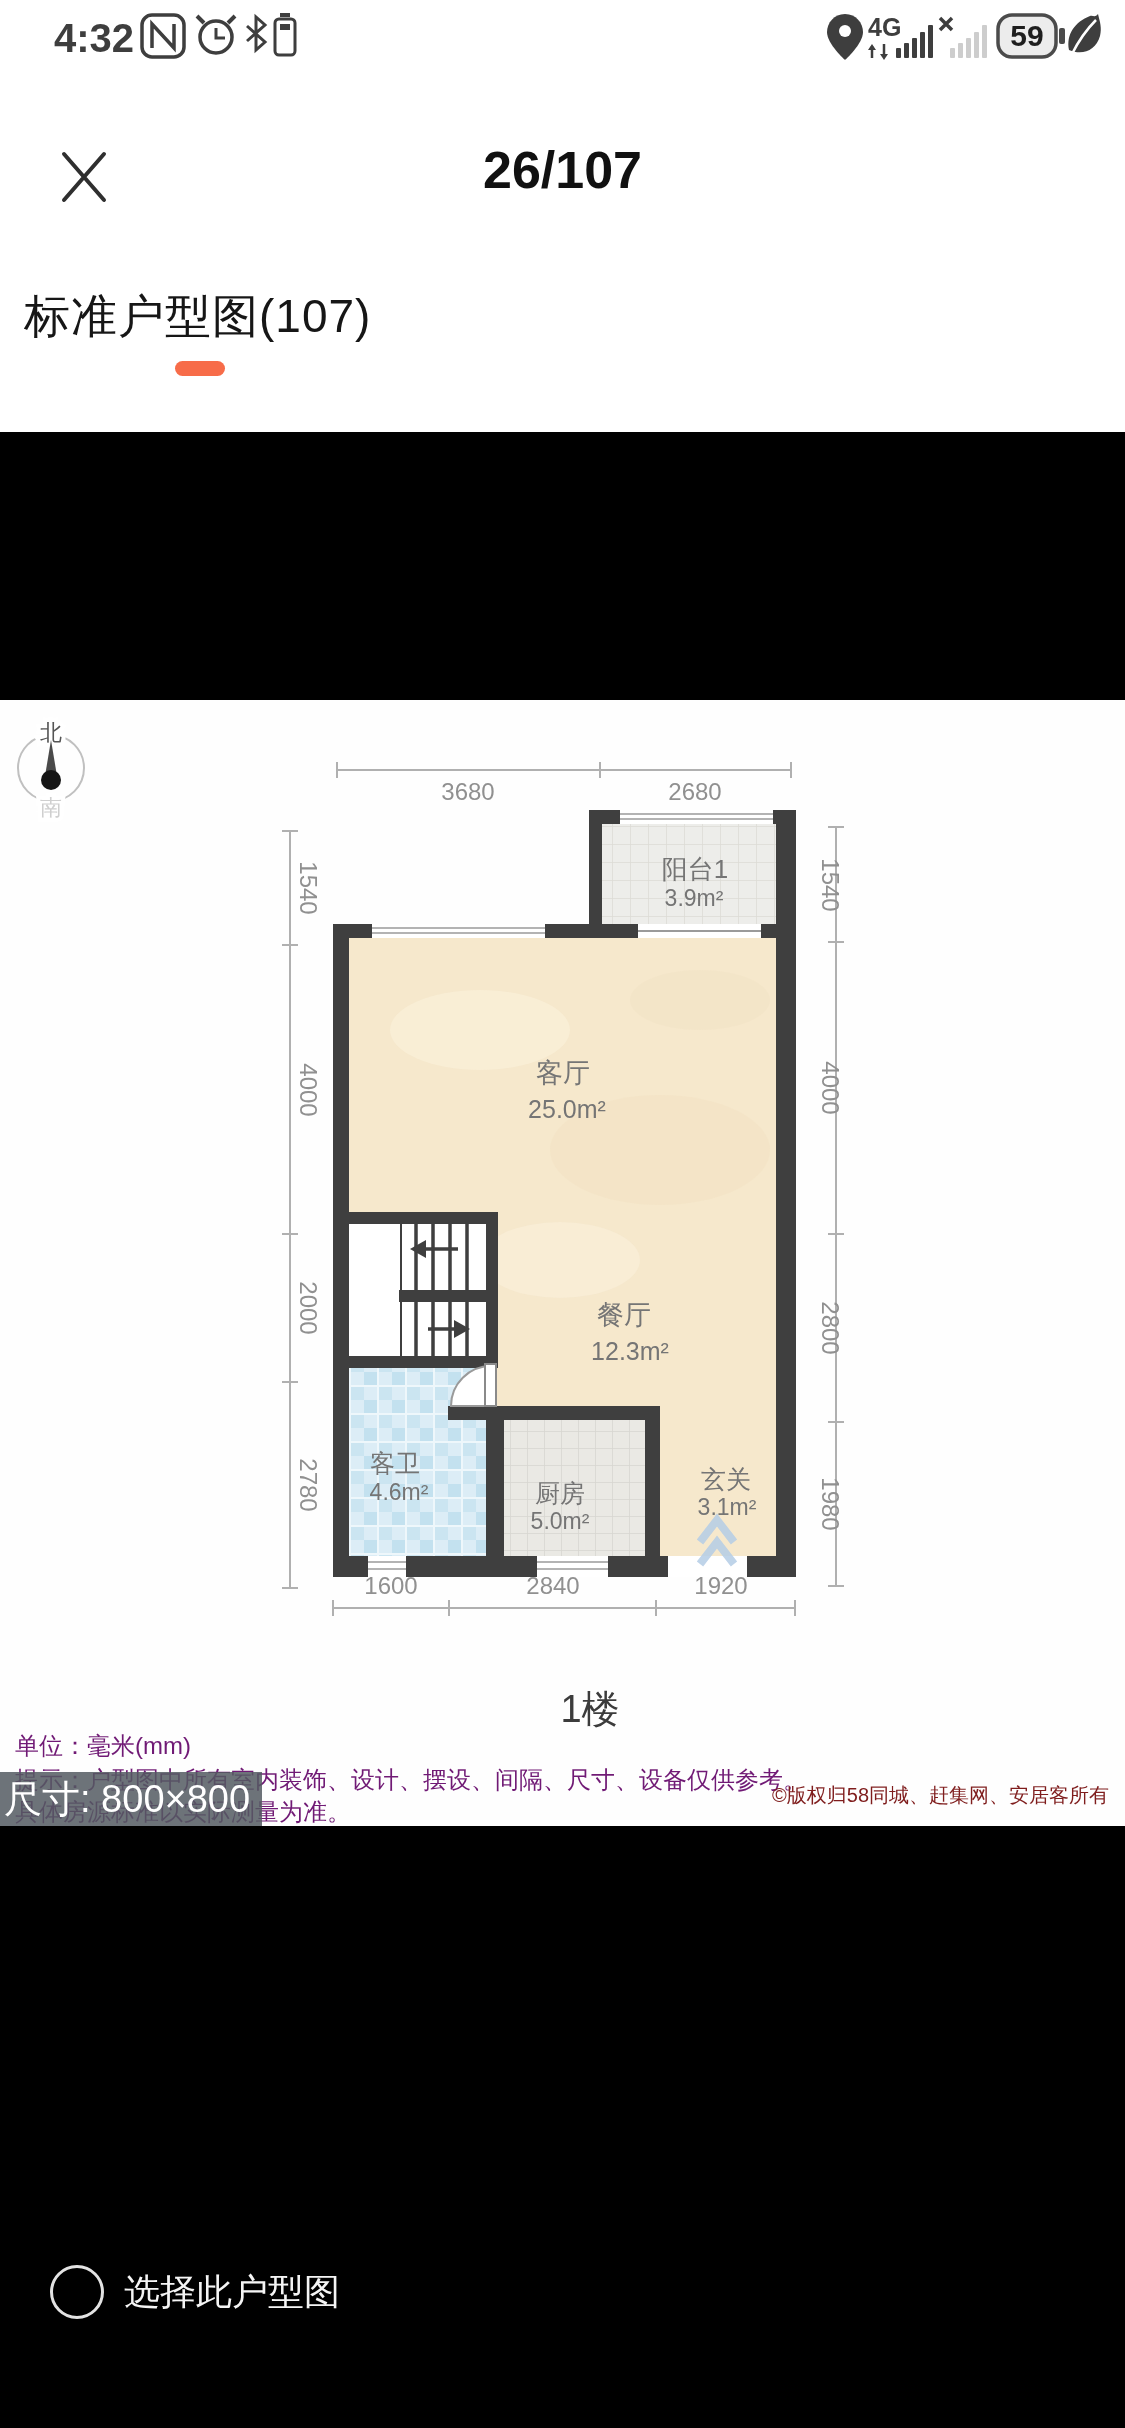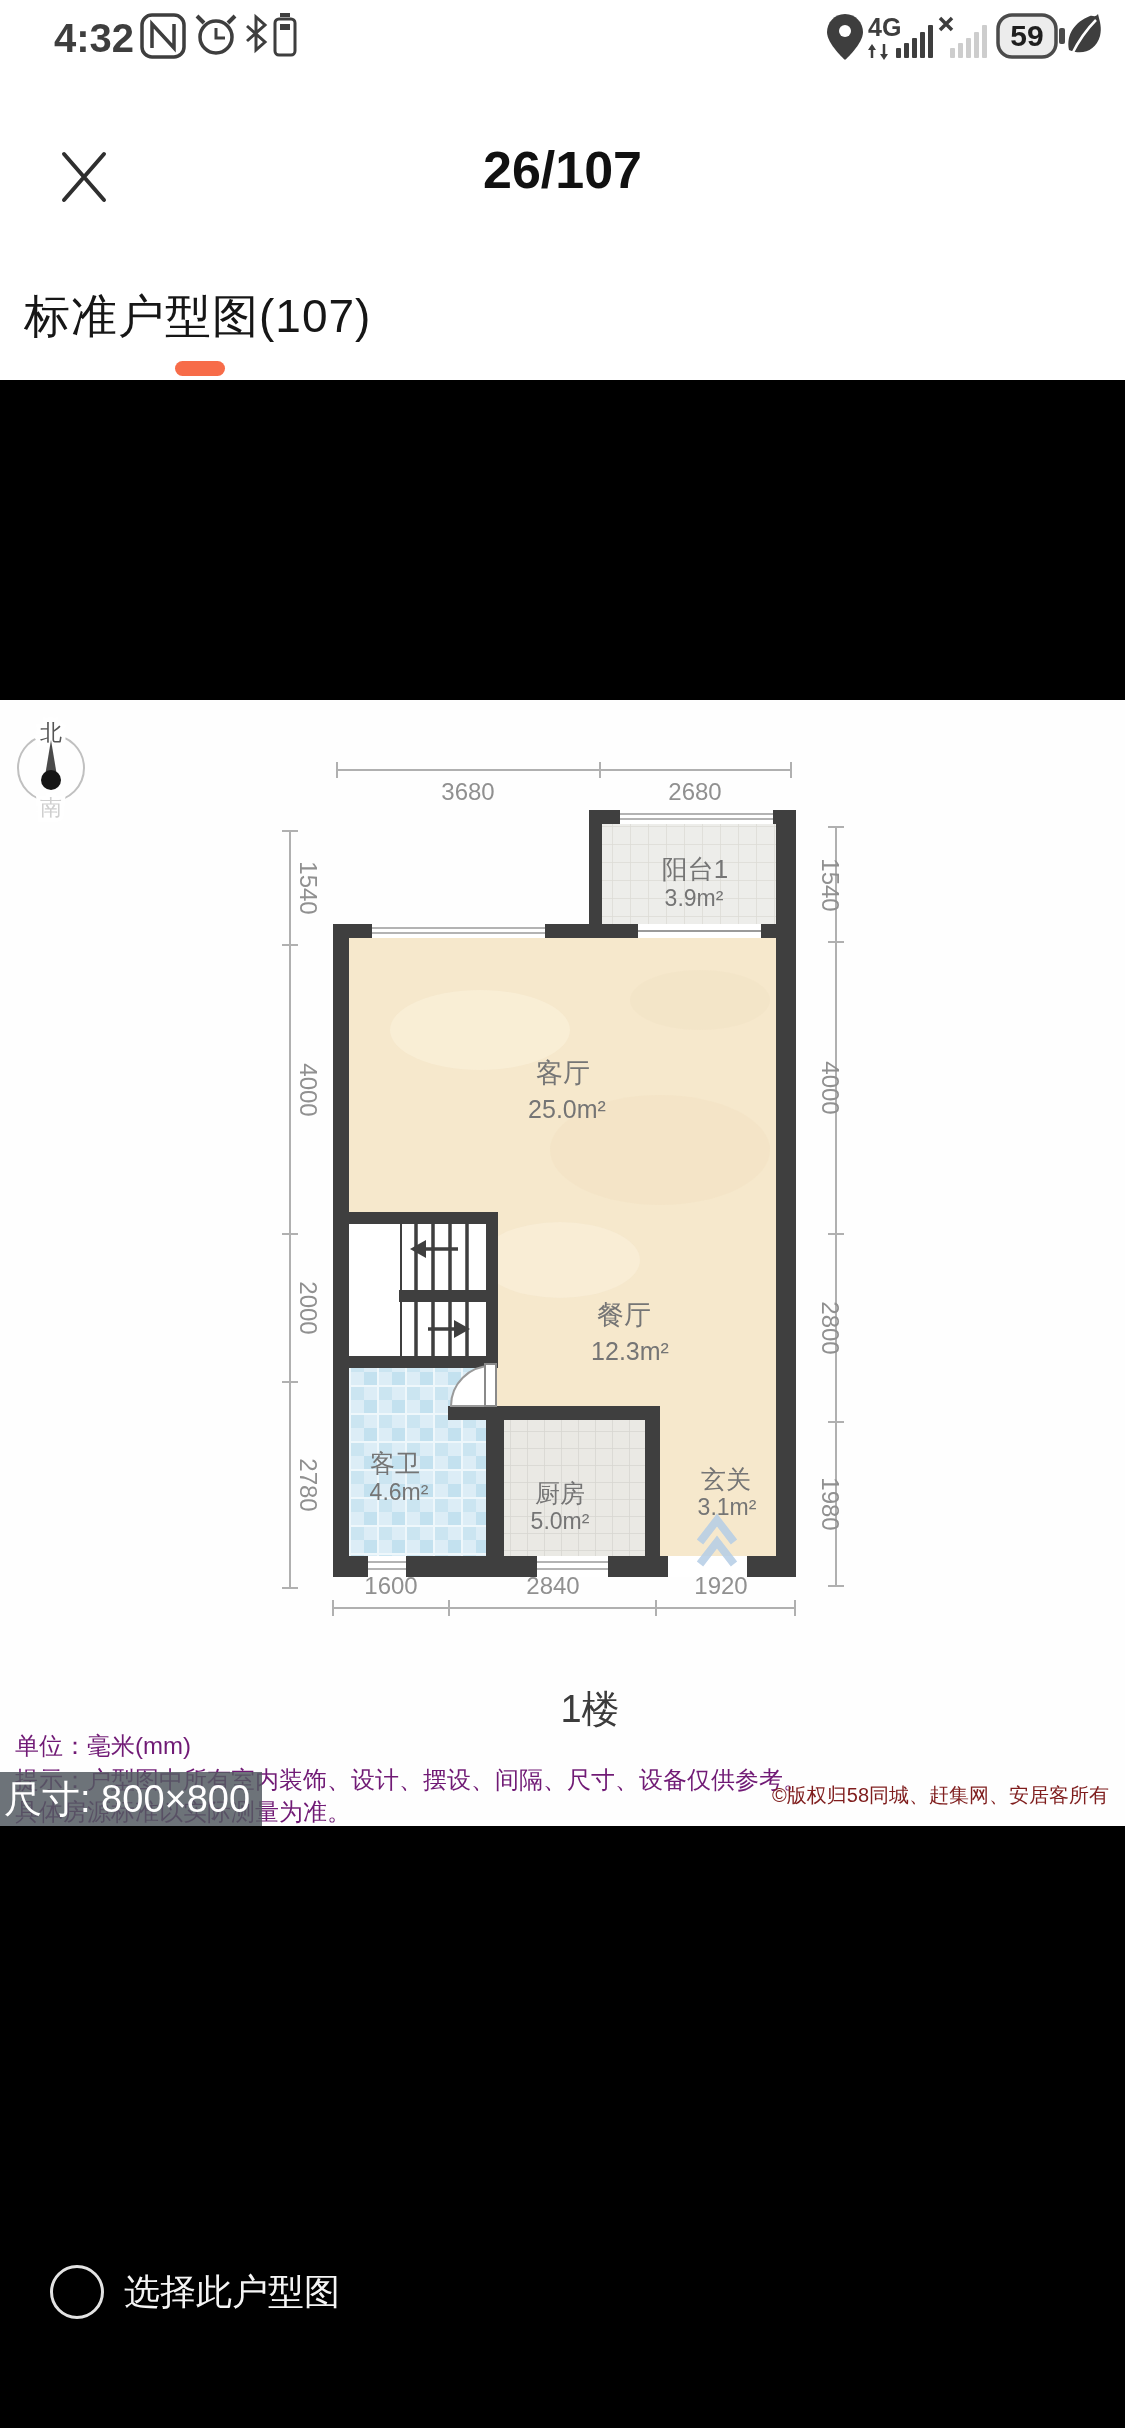--- a/index.html
+++ b/index.html
@@ -1,21 +1,21 @@
 <!DOCTYPE html>
 <html><head>
 <meta charset="utf-8">
 <style>
   html,body{margin:0;padding:0;background:#000;}
   body{width:1125px;height:2428px;position:relative;overflow:hidden;
        font-family:"Liberation Sans","DejaVu Sans",sans-serif;}
   .abs{position:absolute;}
 
   
-  .topbar{position:absolute;left:0;top:0;width:1125px;height:380px;background:#fff;}
+  .topbar{position:absolute;left:0;top:0;width:1125px;height:432px;background:#fff;}
   .time{left:54px;top:16px;font-size:40px;font-weight:600;color:#3e3e3e;}
   .counter{left:0;top:140px;width:1125px;text-align:center;font-size:52px;font-weight:bold;color:#111;}
   .closebtn{left:56px;top:148px;width:56px;height:56px;cursor:pointer;}
   .tablabel{left:24px;top:286px;font-size:46px;color:#161616;letter-spacing:1px;}
   .tabline{left:175px;top:361px;width:50px;height:15px;border-radius:8px;background:#f76c49;}
 
   
   .plan-image{position:absolute;left:0;top:700px;width:1125px;height:1126px;background:#fefefe;}
   .meta{position:absolute;left:15px;color:#701a75;font-size:24px;white-space:nowrap;}
   .meta1{top:1030px;} .meta2{top:1064px;} .meta3{top:1096px;}

